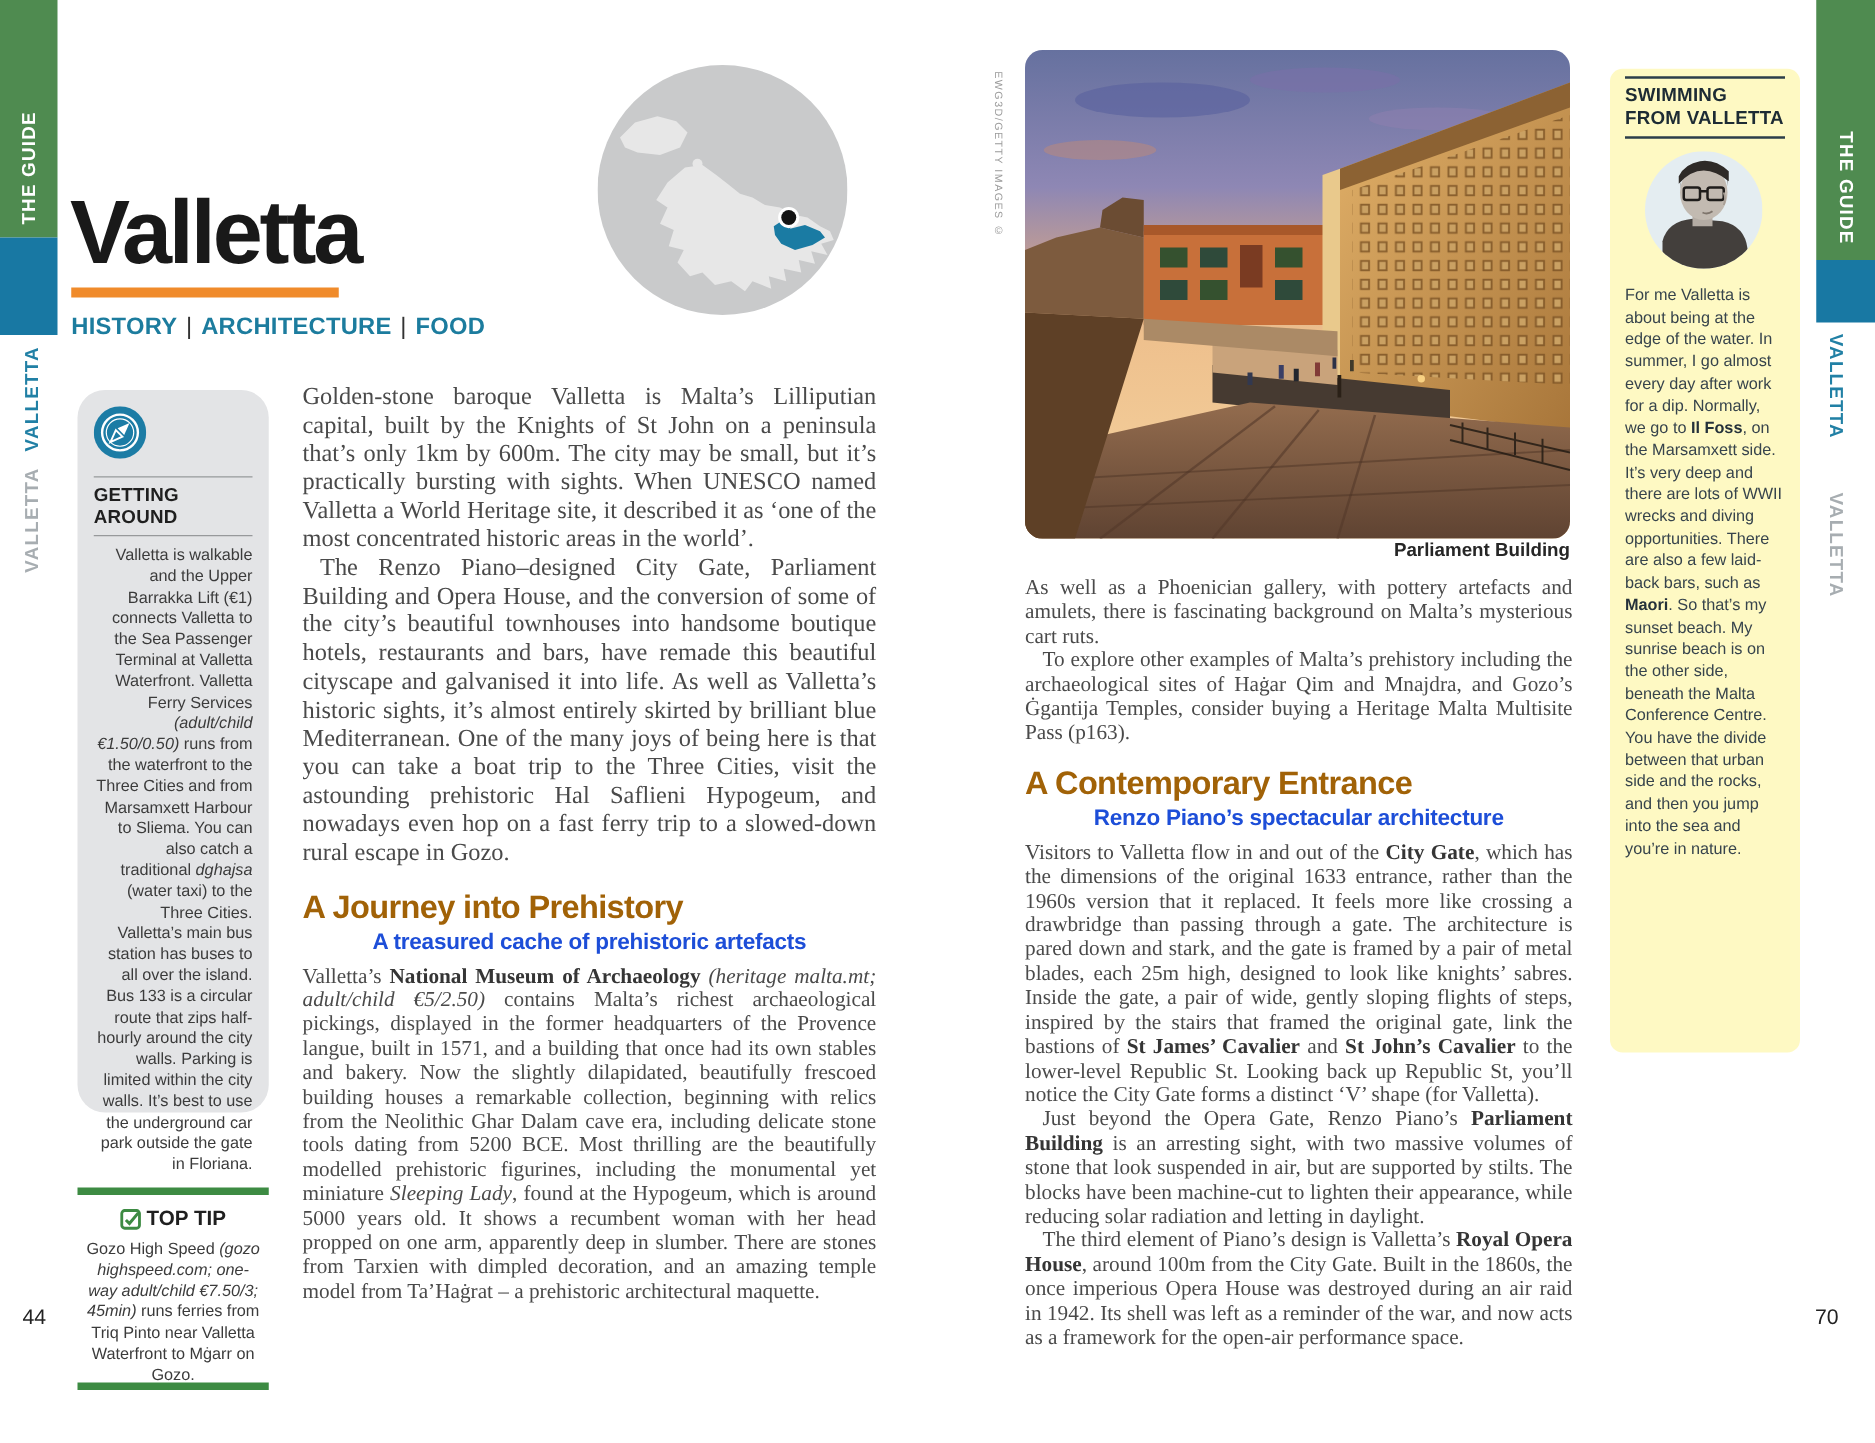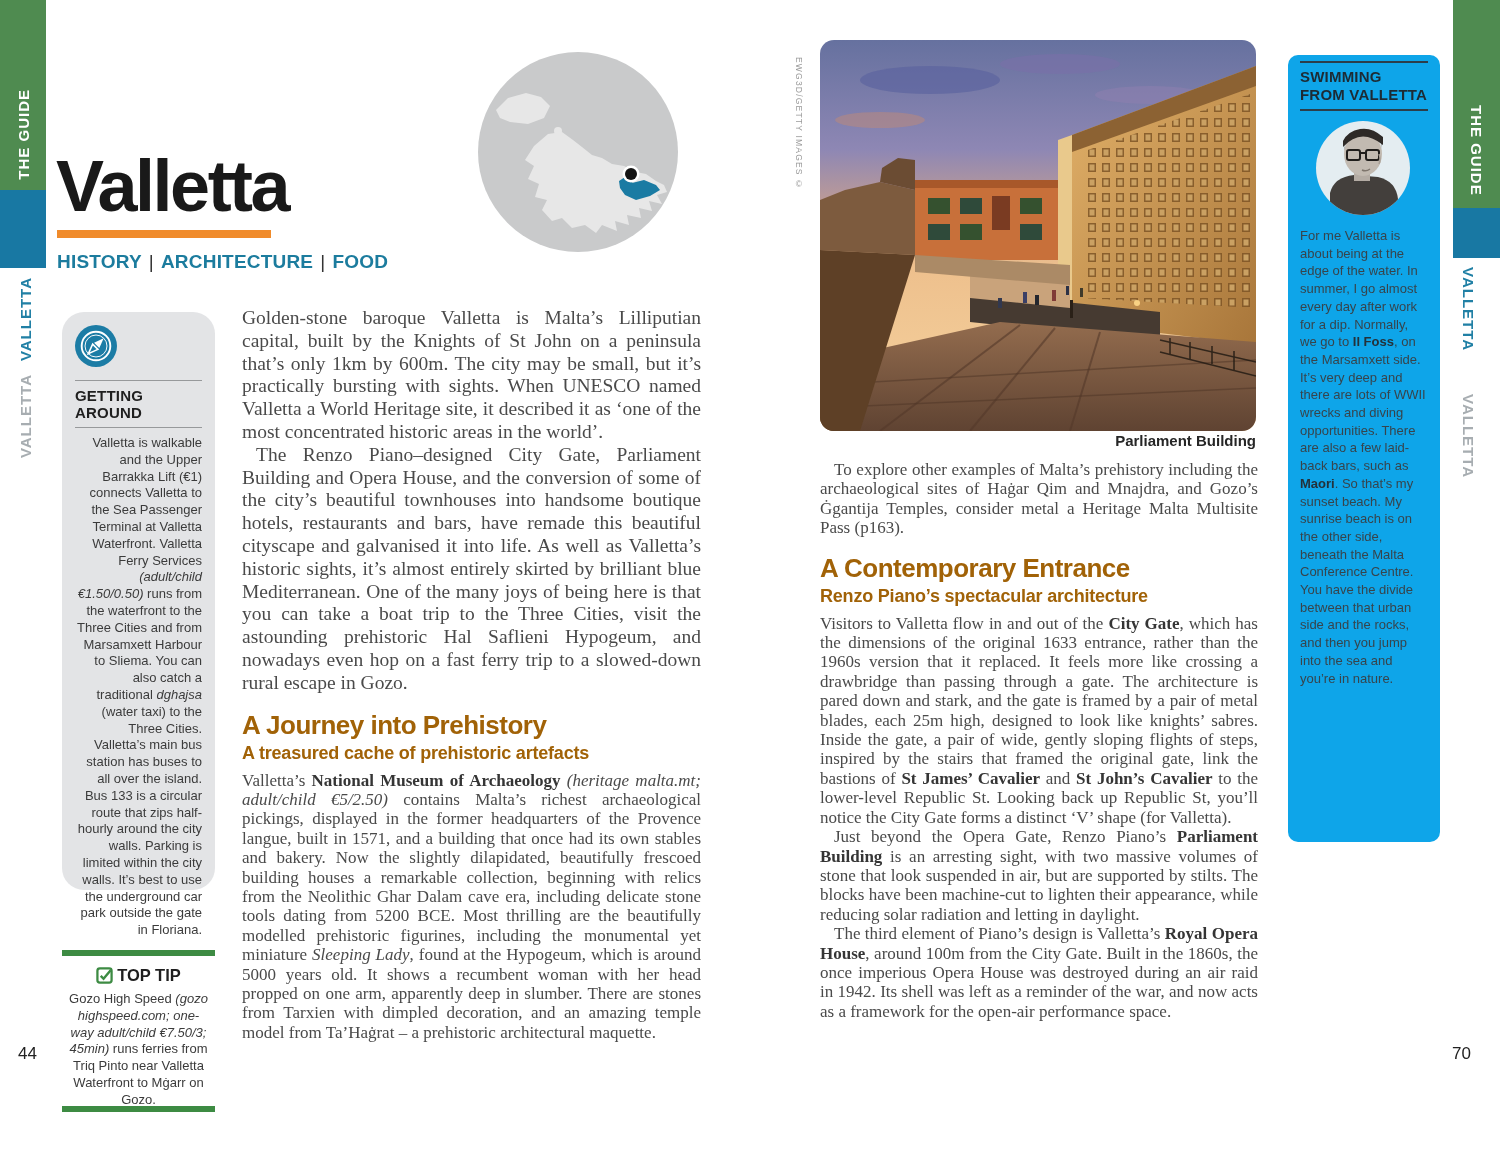--- a/index.html
+++ b/index.html
@@ -48,32 +48,32 @@
   .col { position:absolute; font-family:"Liberation Serif", serif; color:#4a4a4a; }
   .col-1 { left:242px; top:307px; width:459px; }
   .col-2 { left:820px; top:460px; width:438px; }
   .col p { text-align:justify; }
   .lead { font-size:19.5px; line-height:22.8px; }
   .body-text { font-size:17px; line-height:19.4px; }
   .indent { text-indent:14px; }
   .col h2 { font-family:"Liberation Sans", sans-serif; font-size:26px; font-weight:800;
     color:#a16207; letter-spacing:-0.5px; margin:15px 0 2px; }
   .col .sub { font-family:"Liberation Sans", sans-serif; font-size:18px; font-weight:700;
-    color:#a16207; letter-spacing:-0.2px; margin-bottom:7px; }
+    color:#1d4ed8; letter-spacing:-0.2px; margin-bottom:7px;text-align:center; }
   .col span[data-b] { font-weight:700; color:#353535; }
   
   .photo { position:absolute; left:820px; top:40px; width:436px; height:391px;
     border-radius:14px; overflow:hidden; }
   .photo-credit { position:absolute; left:794px; top:57px; writing-mode:vertical-rl;
     font-size:8.5px; letter-spacing:1.2px; color:#9b9b9b; }
   .photo-caption { position:absolute; left:830px; top:432px; width:426px; text-align:right;
     font-size:15px; font-weight:700; color:#262626; }
   
   .expert-box { position:absolute; left:1288px; top:55px; width:152px; height:787px;
-    background:#0ea5e9; border-radius:10px; padding:6px 12px 12px; }
+    background:#fef9c3; border-radius:10px; padding:6px 12px 12px; }
   .expert-box .rule2 { height:2px; background:#2c3e4a; }
   .expert-title { font-size:15px; font-weight:800; color:#1d2b34; line-height:18px;
     letter-spacing:0.2px; margin:5px 0; }
   .avatar { width:94px; height:94px; margin:10px 0 12px 16px; display:block; }
   .expert-box p { font-size:13px; line-height:17.7px; color:#37444c; margin-bottom:14px; }
   .expert-box p span[data-b] { font-weight:700; color:#24313a; }
   
   .pagenum { position:absolute; top:1044px; font-size:17px; color:#222222; }
   .pagenum-left  { left:18px; }
   .pagenum-right { left:1452px; }
@@ -215,21 +215,22 @@
         <line x1="370" y1="302" x2="370" y2="319"></line>
         <line x1="392" y1="306" x2="392" y2="324"></line>
         <line x1="414" y1="311" x2="414" y2="330"></line>
       </g>
       <circle cx="317" cy="263" r="3" fill="#ffd98a" opacity="0.9"></circle>
     </svg>
   </div>
   <div class="photo-caption">Parliament Building</div>
 
   <div class="col col-2">
-    <p class="body-text indent">To explore other examples of Malta’s prehistory including the archaeological sites of Haġar Qim and Mnajdra, and Gozo’s Ġgantija Temples, consider metal a Heritage Malta Multisite Pass (p163).</p>
+    <p class="body-text">As well as a Phoenician gallery, with pottery artefacts and amulets, there is fascinating background on Malta’s mysterious cart ruts.</p>
+    <p class="body-text indent">To explore other examples of Malta’s prehistory including the archaeological sites of Haġar Qim and Mnajdra, and Gozo’s Ġgantija Temples, consider buying a Heritage Malta Multisite Pass (p163).</p>
     <h2>A Contemporary Entrance</h2>
     <div class="sub">Renzo Piano’s spectacular architecture</div>
     <p class="body-text"><span>Visitors to Valletta flow in and out of the </span><span data-b="1">City Gate</span><span>, which has the dimensions of the original 1633 entrance, rather than the 1960s version that it replaced. It feels more like crossing a drawbridge than passing through a gate. The architecture is pared down and stark, and the gate is framed by a pair of metal blades, each 25m high, designed to look like knights’ sabres. Inside the gate, a pair of wide, gently sloping flights of steps, inspired by the stairs that framed the original gate, link the bastions of </span><span data-b="1">St James’ Cavalier</span><span> and </span><span data-b="1">St John’s Cavalier</span><span> to the lower-level Republic St. Looking back up Republic St, you’ll notice the City Gate forms a distinct ‘V’ shape (for Valletta).</span></p>
     <p class="body-text indent"><span>Just beyond the Opera Gate, Renzo Piano’s </span><span data-b="1">Parliament Building</span><span> is an arresting sight, with two massive volumes of stone that look suspended in air, but are supported by stilts. The blocks have been machine-cut to lighten their appearance, while reducing solar radiation and letting in daylight.</span></p>
     <p class="body-text indent"><span>The third element of Piano’s design is Valletta’s </span><span data-b="1">Royal Opera House</span><span>, around 100m from the City Gate. Built in the 1860s, the once imperious Opera House was destroyed during an air raid in 1942. Its shell was left as a reminder of the war, and now acts as a framework for the open-air performance space.</span></p>
   </div>
 
   <div class="expert-box">
     <div class="rule2"></div>
     <div class="expert-title">SWIMMING FROM VALLETTA</div>

